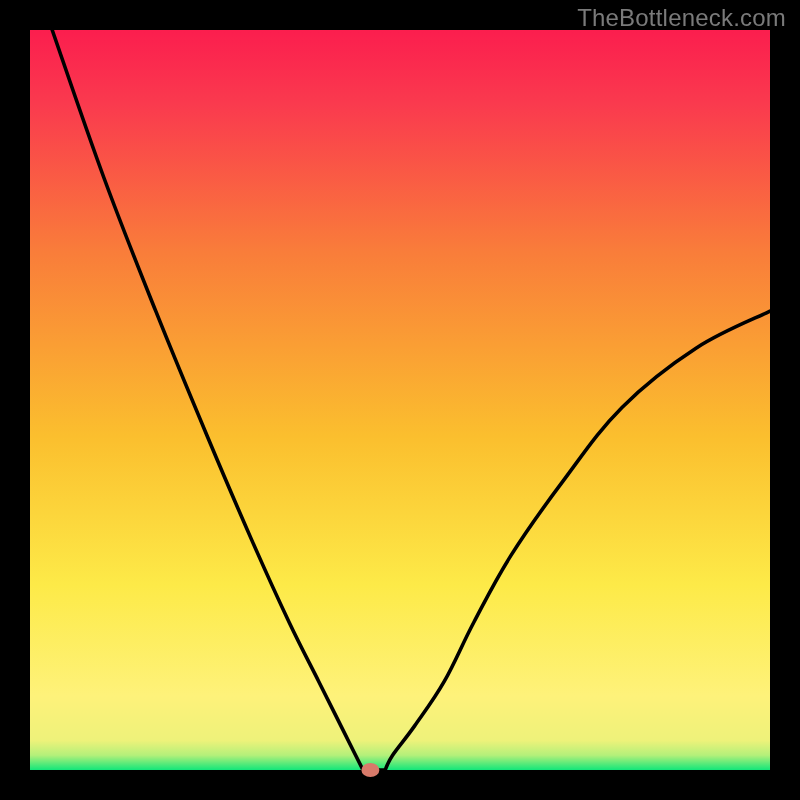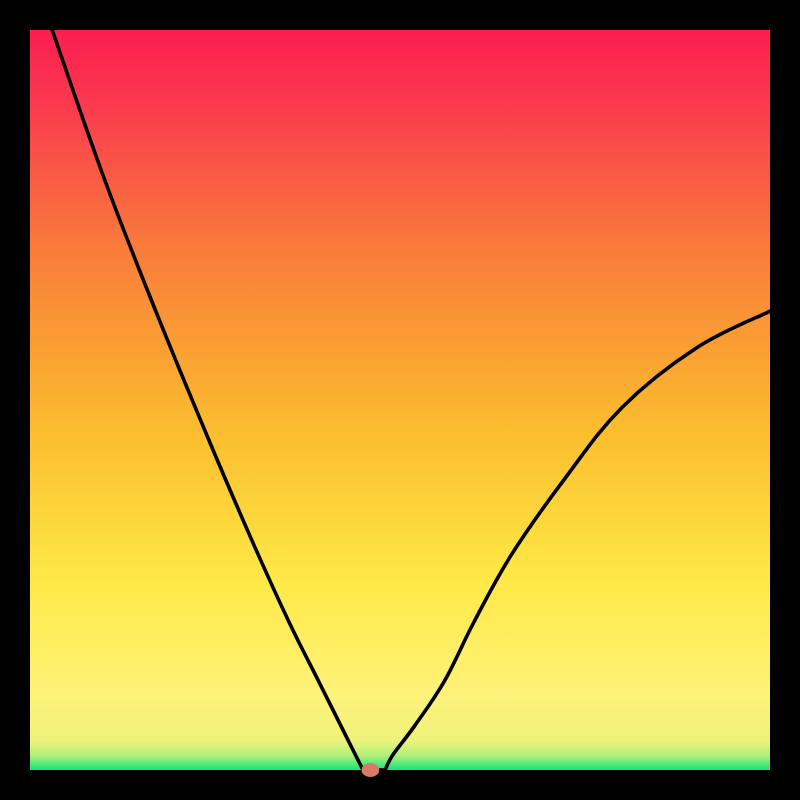--- a/index.html
+++ b/index.html
@@ -31,20 +31,21 @@
   }
   svg {
     display: block;
   }
 </style>
 </head>
 <body>
 
 <div class="frame">
 
+  <div class="watermark">TheBottleneck.com</div>
 
   <svg id="chart-svg" width="800" height="800" viewBox="0 0 800 800">
     <defs>
       <linearGradient id="heat" x1="0" y1="1" x2="0" y2="0">
           <stop offset="0.0%" stop-color="#12e67a"></stop>
           <stop offset="2.0%" stop-color="#b4f07a"></stop>
           <stop offset="4.0%" stop-color="#eef27a"></stop>
           <stop offset="10.0%" stop-color="#fef27a"></stop>
           <stop offset="25.0%" stop-color="#fdea48"></stop>
           <stop offset="45.0%" stop-color="#fbbf2e"></stop>

